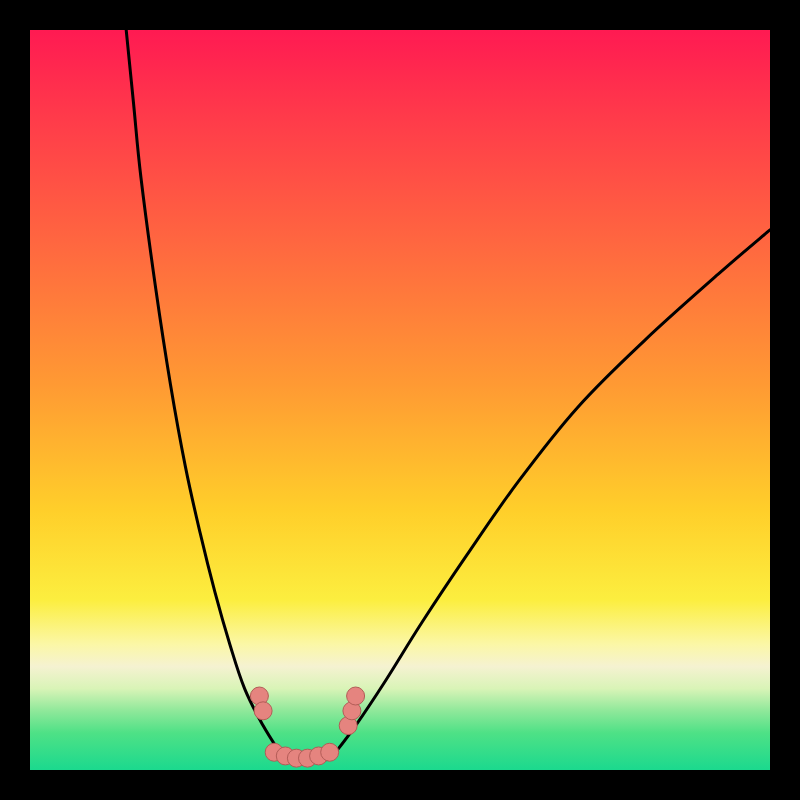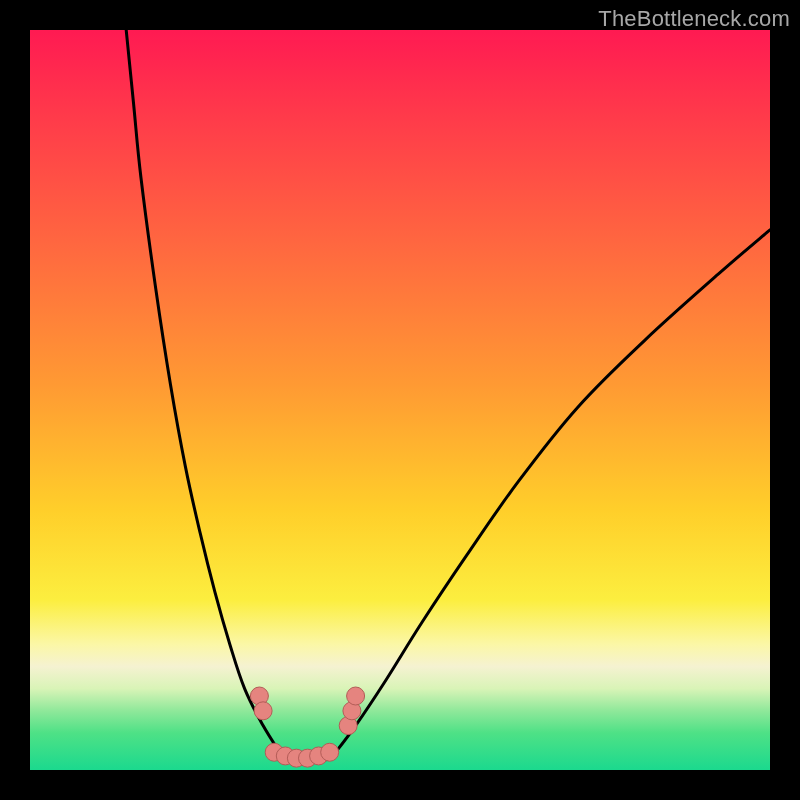--- a/index.html
+++ b/index.html
@@ -55,21 +55,20 @@
     left: 0;
     top: 0;
     width: 740px;
     height: 740px;
   }
 </style>
 </head>
 <body>
 
 <div class="frame">
-  <div class="watermark">TheBottleneck.com</div>
   <div class="plot">
     <svg class="curves" viewBox="0 0 740 740">
       <g id="curve-group">
           <path d="M 96.2 0 C 97.53200000000001 13.32, 100.936 47.36, 103.60000000000001 74 C 106.26400000000001 100.64, 107.004 114.7, 111 148 C 114.996 181.3, 120.47200000000001 221.704, 125.80000000000001 259 C 131.12800000000001 296.296, 135.272 323.23199999999997, 140.6 355.2 C 145.928 387.168, 150.072 409.96000000000004, 155.4 436.6 C 160.728 463.24, 164.872 480.556, 170.20000000000002 503.2 C 175.52800000000002 525.8439999999999, 179.672 542.42, 185 562.4 C 190.328 582.38, 194.472 596.884, 199.8 614.2 C 205.12800000000001 631.5160000000001, 208.606 643.948, 214.6 658.6 C 220.594 673.2520000000001, 226.44 683.612, 233.1 695.6 C 239.76 707.5880000000001, 248.27 719.8720000000001, 251.60000000000002 725.2" fill="none" stroke="#000000" stroke-width="3" stroke-linecap="round"></path>
           <path d="M 303.4 725.2 C 307.39599999999996 719.8720000000001, 316.276 708.9200000000001, 325.6 695.6 C 334.92400000000004 682.28, 343.212 669.8480000000001, 355.2 651.2 C 367.188 632.552, 377.54800000000006 614.644, 392.20000000000005 592 C 406.85200000000003 569.356, 419.284 550.708, 436.59999999999997 525.4 C 453.91599999999994 500.092, 468.42 478.03999999999996, 488.40000000000003 451.4 C 508.38000000000005 424.76, 524.956 402.708, 547.6 377.40000000000003 C 570.244 352.09200000000004, 588.8919999999999 334.776, 614.1999999999999 310.8 C 639.5079999999999 286.824, 665.556 264.17999999999995, 688.2 244.2 C 710.844 224.22, 730.676 207.79200000000006, 740 199.80000000000007" fill="none" stroke="#000000" stroke-width="3" stroke-linecap="round"></path>
           <path d="M 251.60000000000002 725.2 C 252.93200000000002 725.9992000000001, 256.336 728.4412, 259 729.64 C 261.664 730.8388, 263.736 731.3272000000001, 266.4 731.86 C 269.06399999999996 732.3928, 271.136 732.4668, 273.8 732.6 C 276.464 732.7332, 278.536 732.7332, 281.2 732.6 C 283.864 732.4668, 285.93600000000004 732.3928, 288.6 731.86 C 291.264 731.3272000000001, 293.336 730.8388, 296 729.64 C 298.664 728.4412, 302.068 725.9992000000001, 303.4 725.2" fill="none" stroke="#000000" stroke-width="3" stroke-linecap="round"></path>
         </g>
       <g id="marker-group">
           <circle cx="229.4" cy="666" r="9" fill="#e5847f" stroke="#b35c57" stroke-width="1"></circle>
           <circle cx="233.1" cy="680.8" r="9" fill="#e5847f" stroke="#b35c57" stroke-width="1"></circle>

